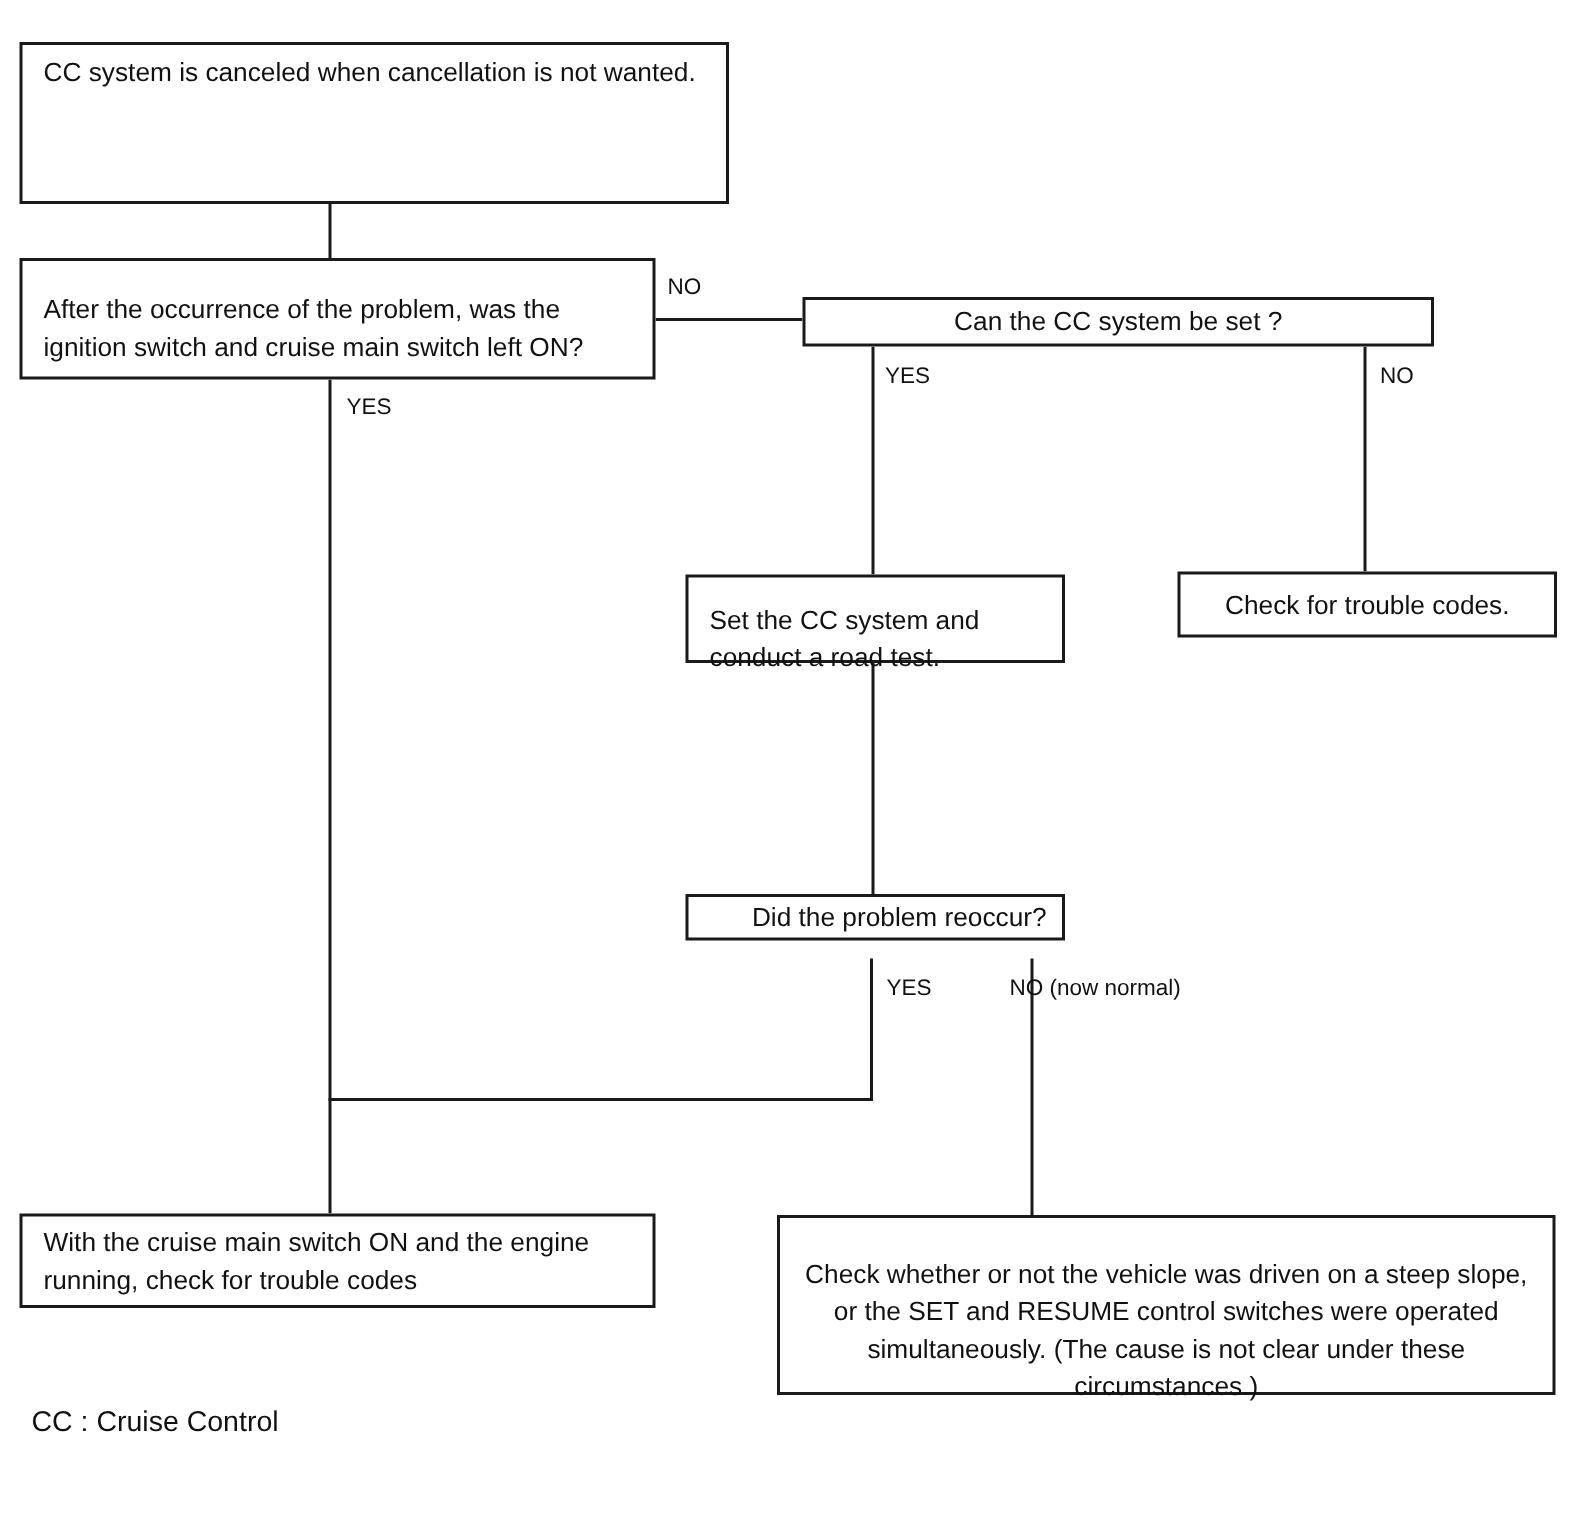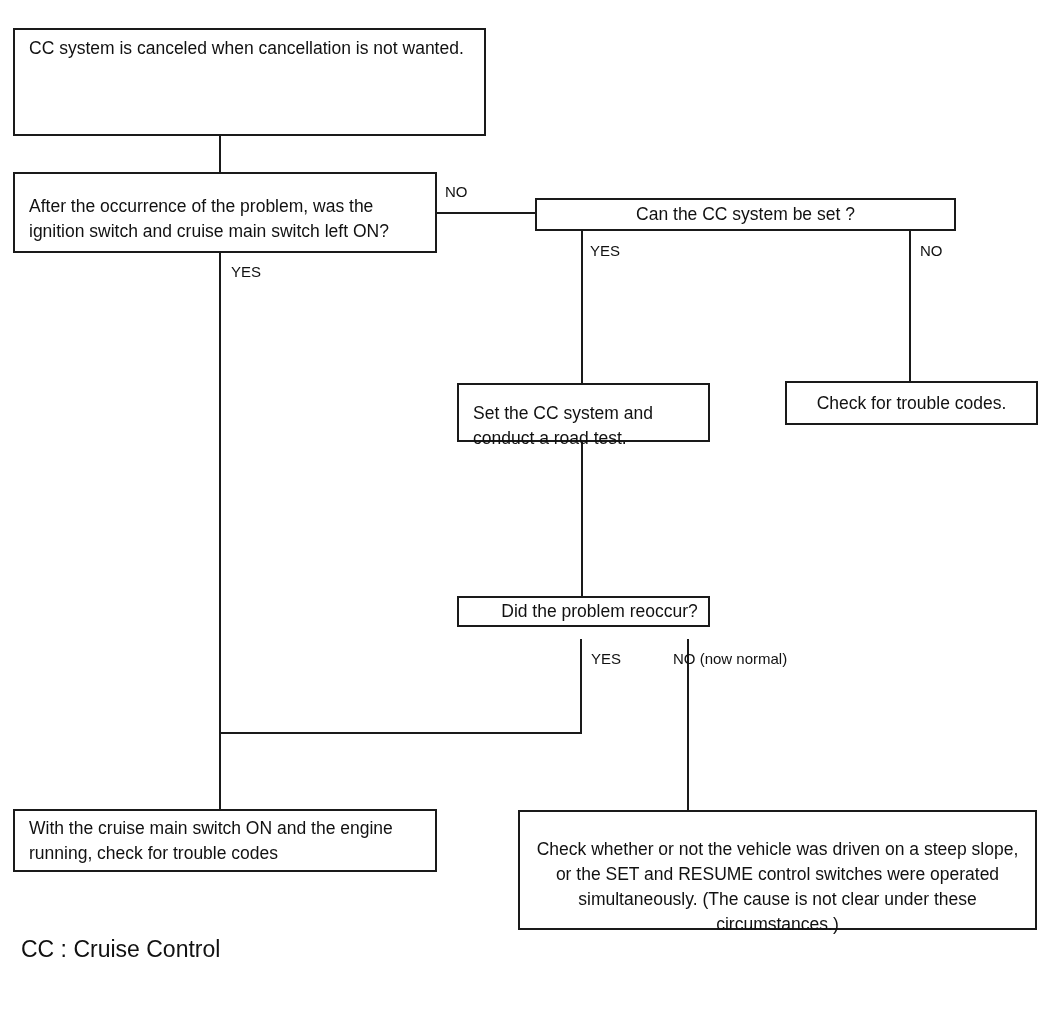--- a/index.html
+++ b/index.html
@@ -39,21 +39,21 @@
   .edge-label{
     position:absolute;
     font-size:15px;
     line-height:20px;
     white-space:nowrap;
   }
   .legend{
     position:absolute;
     left:21px;
     top:934px;
-    font-size:23px;
+    font-size:19px;
     line-height:30px;
   }
   .legend div{white-space:nowrap;}
 </style>
 </head>
 <body>
 
 <div class="canvas">
 
   <div class="vline" style="left:219px;top:123px;height:49px;"></div>

